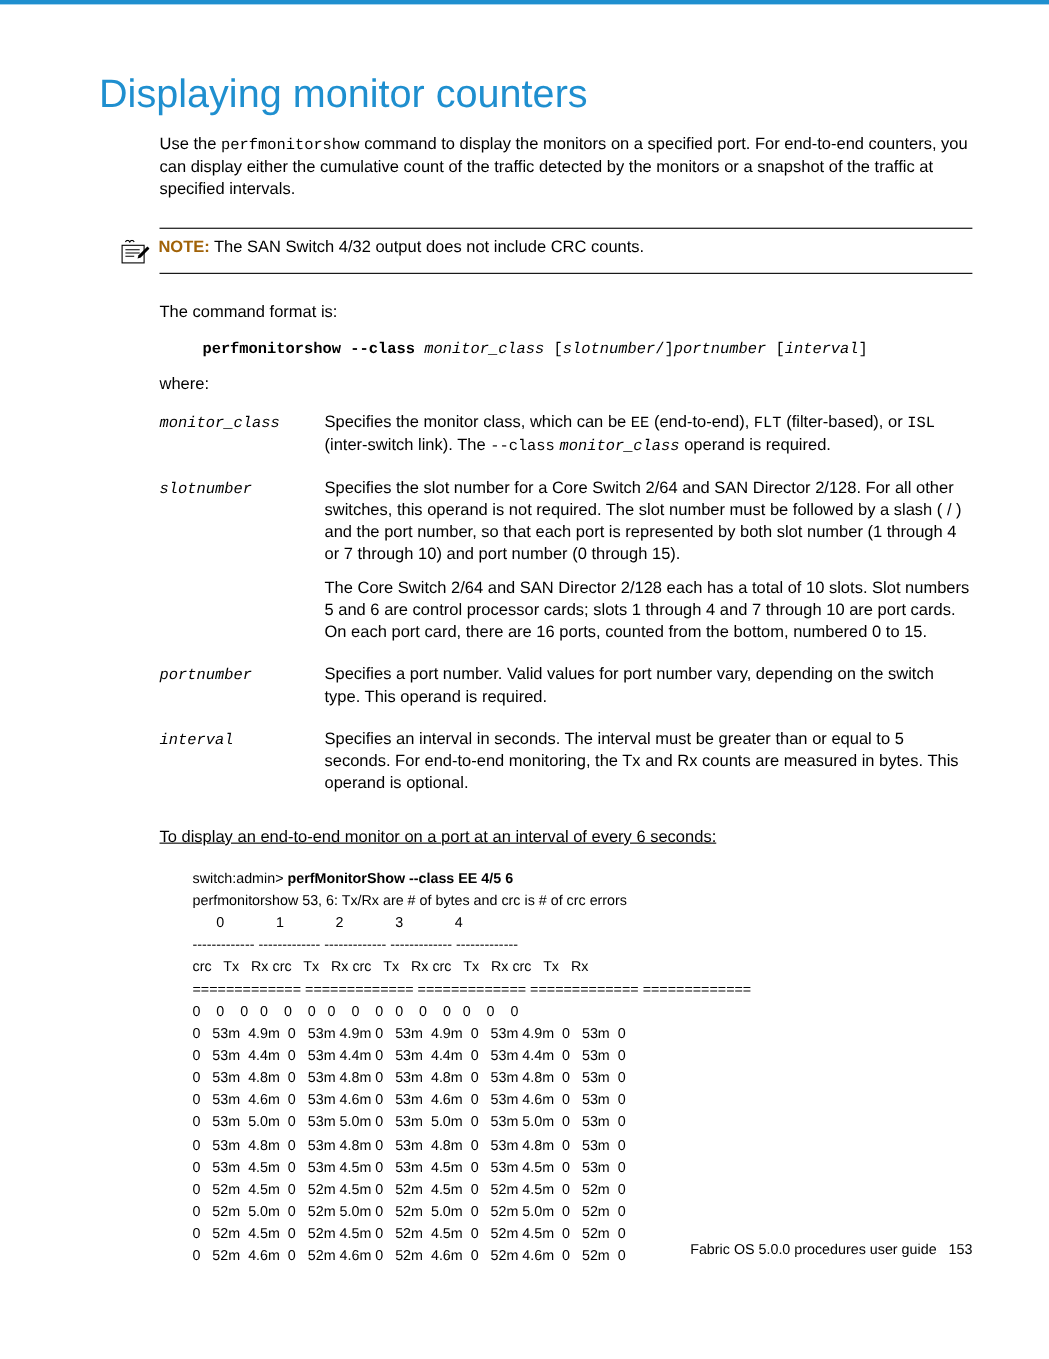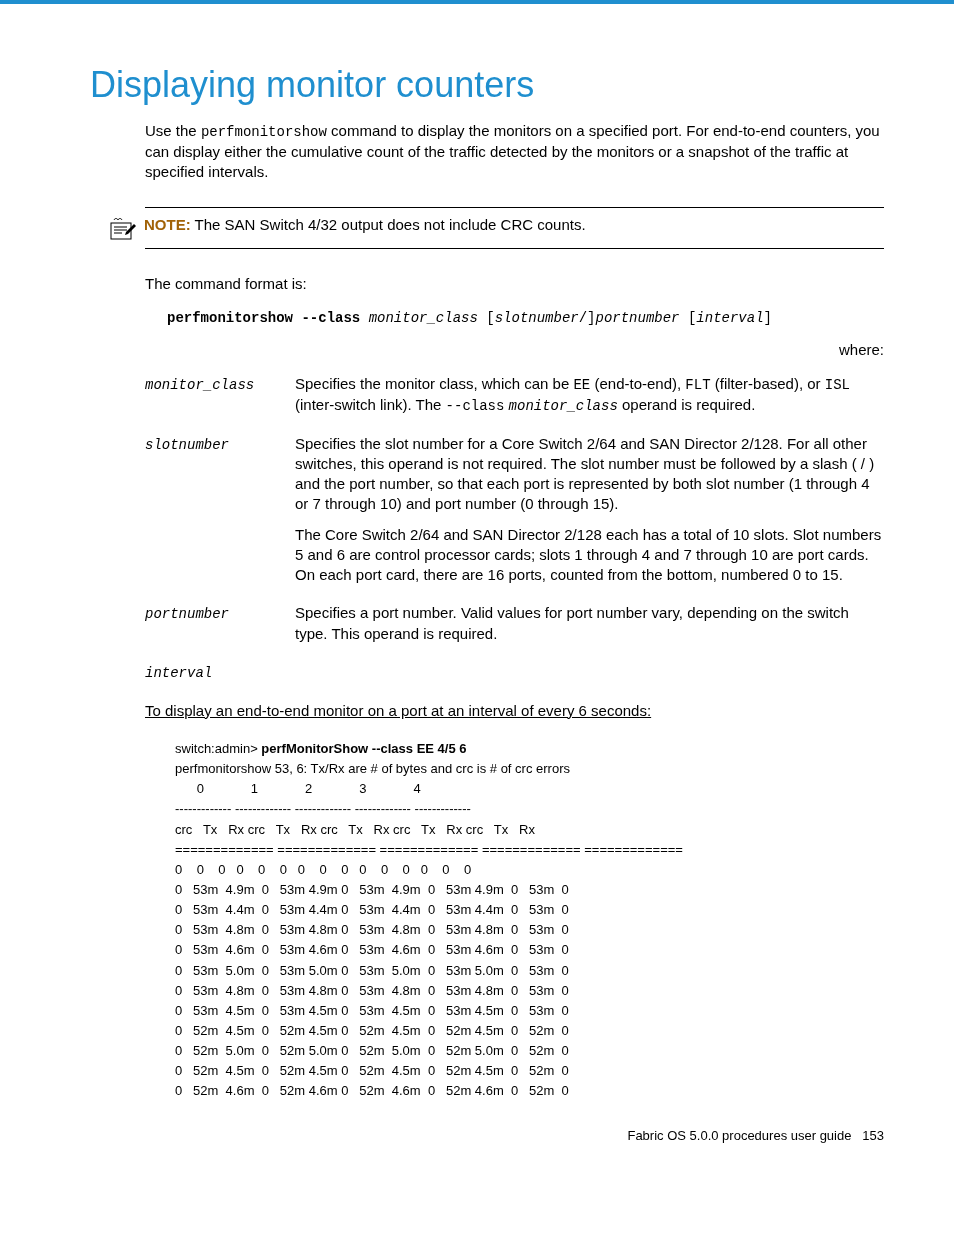--- a/index.html
+++ b/index.html
@@ -55,28 +55,27 @@
     margin-top: 2px;
   }
   .note-text {
     font-size: 15px;
   }
   .note-label {
     font-weight: 700;
     color: #a16207;
   }
   .cmd-indent {
-    margin: 12px 0 12px 22px;
+    margin: 12px 0 12px 39px;
   }
   .cmd-indent .mono b { font-weight: 700; }
   .cmd-indent .mono i { font-style: italic; }
   .where {
     font-size: 15px;
     margin: 8px 0 14px 0;
-    text-align: right;
   }
   .param-row {
     display: flex;
     align-items: flex-start;
     margin-bottom: 8px;
   }
   .param-term {
     flex: 0 0 150px;
     font-family: "Courier New", Courier, monospace;
     font-size: 14px;
@@ -176,20 +175,23 @@
 
     <div class="param-row">
       <div class="param-term">portnumber</div>
       <div class="param-desc">
         <p>Specifies a port number. Valid values for port number vary, depending on the switch type. This operand is required.</p>
       </div>
     </div>
 
     <div class="param-row">
       <div class="param-term">interval</div>
+      <div class="param-desc">
+        <p>Specifies an interval in seconds. The interval must be greater than or equal to 5 seconds. For end-to-end monitoring, the Tx and Rx counts are measured in bytes. This operand is optional.</p>
+      </div>
     </div>
 
     <div class="para">To display an end-to-end monitor on a port at an interval of every 6 seconds:</div>
 
     <div class="code-block" id="code-block">switch:admin&gt; <b>perfMonitorShow --class EE 4/5 6</b>
 perfmonitorshow 53, 6: Tx/Rx are # of bytes and crc is # of crc errors
       0             1             2             3             4
 ------------- ------------- ------------- ------------- -------------
 crc   Tx   Rx crc   Tx   Rx crc   Tx   Rx crc   Tx   Rx crc   Tx   Rx
 ============= ============= ============= ============= =============

